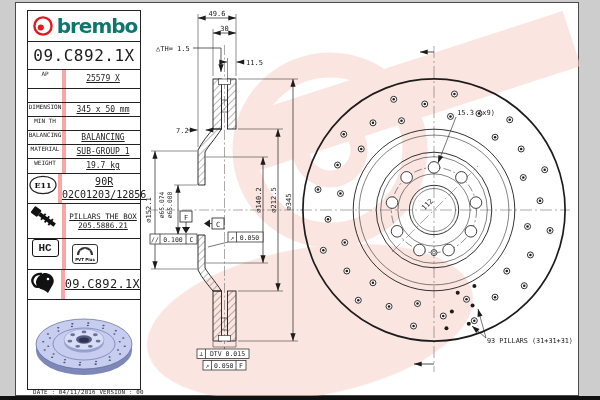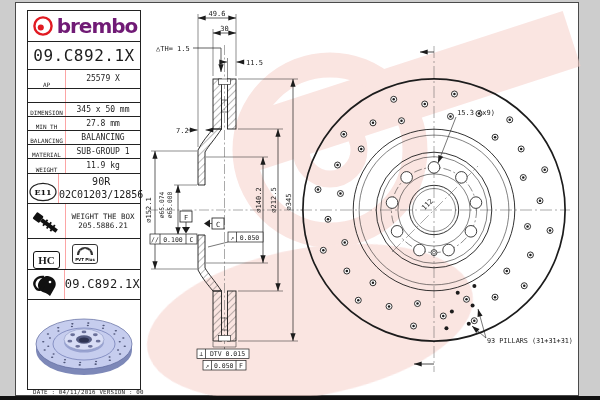--- a/index.html
+++ b/index.html
@@ -7,33 +7,33 @@
         font-family:"DejaVu Sans Mono","DejaVu Sans",monospace;color:#1c1c1c;}
   .sheet{position:absolute;left:15px;top:2px;width:564px;height:394px;background:#ffffff;
          border:1.5px solid #4a4a4a;box-sizing:border-box;}
   .edgebar{position:absolute;left:0;top:396px;width:600px;height:4px;background:#111;}
   .drawing-svg{position:absolute;left:0;top:0;}
   
   .lp{position:absolute;left:27px;top:10px;width:114px;border:1px solid #222;background:#fff;
       box-sizing:border-box;z-index:5;}
   .row{display:flex;border-top:1px solid #222;box-sizing:border-box;align-items:stretch;}
   .row:first-child{border-top:none;}
-  .cl{width:38px;border-right:1px solid #fca5a5;display:flex;align-items:flex-end;justify-content:center;
+  .cl{width:38px;border-right:4px solid #fca5a5;display:flex;align-items:flex-start;justify-content:center;
       font-size:6px;letter-spacing:0;box-sizing:border-box;text-align:center;}
   .cv{flex:1;display:flex;flex-direction:column;align-items:center;justify-content:center;
-      font-size:8px;box-sizing:border-box;text-align:center;line-height:1.25;}
+      font-size:8px;box-sizing:border-box;text-align:center;line-height:1.25;text-decoration:underline;}
   .logo-row{height:30px;display:flex;align-items:center;justify-content:center;gap:2px;}
   .pn-row{height:28px;display:flex;align-items:center;justify-content:center;
           font-size:16px;letter-spacing:0.5px;}
   .h19{height:19px}.h14{height:14px}.h15{height:15px}.h30{height:30px}.h35{height:35px}
   .h31{height:31px}.h90{height:90px}
-  .brandtext{font-family:"DejaVu Sans",sans-serif;font-weight:800;font-size:20px;color:#701a75;
+  .brandtext{font-family:"DejaVu Sans",sans-serif;font-weight:800;font-size:20px;color:#0f766e;
              letter-spacing:-1px;line-height:1;}
   .hc-badge{border:1.6px solid #111;border-radius:3px;width:25px;height:16px;display:flex;
-            align-items:center;justify-content:center;font-family:Liberation Serif, serif;
+            align-items:center;justify-content:center;font-family:Liberation Mono, monospace;
             font-weight:800;font-size:11px;}
   .pvt-badge{border:1px solid #333;border-radius:3px;width:24px;height:18px;display:flex;
              align-items:center;justify-content:center;}
   .imgrow{display:flex;align-items:center;justify-content:center;}
   .datefoot{position:absolute;left:33px;top:389px;font-size:5.8px;letter-spacing:0.2px;z-index:6;}
   
   svg text{font-family:"DejaVu Sans Mono","DejaVu Sans",monospace;fill:#1c1c1c;}
   .t7{font-size:7px}.t65{font-size:6.5px}.t63{font-size:6.3px}.t68{font-size:6.8px}
 </style>
 </head>
@@ -314,33 +314,32 @@
     <div class="row h14">
       <div class="cl"></div>
       <div class="cv"></div>
     </div>
     <div class="row h14">
       <div class="cl">DIMENSION</div>
       <div class="cv">345 x 50 mm</div>
     </div>
     <div class="row h14">
       <div class="cl">MIN TH</div>
-      <div class="cv">27.8 mm</div>
     </div>
     <div class="row h14">
       <div class="cl">BALANCING</div>
       <div class="cv">BALANCING</div>
     </div>
     <div class="row h14">
       <div class="cl">MATERIAL</div>
       <div class="cv">SUB-GROUP 1</div>
     </div>
     <div class="row h15">
       <div class="cl">WEIGHT</div>
-      <div class="cv">11.9 kg</div>
+      <div class="cv">19.7 kg</div>
     </div>
     <div class="row h30">
       <div class="cl">
         <svg width="30" height="22" viewBox="0 0 30 22">
           <ellipse cx="15" cy="11" rx="13" ry="8.7" fill="none" stroke="#222" stroke-width="1.2"></ellipse>
           <text x="15" y="14" text-anchor="middle" style="font-family:'DejaVu Serif',serif;font-weight:bold;font-size:8px;fill:#111">E11</text>
         </svg>
       </div>
       <div class="cv" style="font-size:10px">
         <span>90R</span>
@@ -353,21 +352,21 @@
           <g transform="rotate(36 16 14)" fill="#111">
             <rect x="1" y="10" width="8" height="8" rx="1"></rect>
             <rect x="9" y="12" width="19" height="4"></rect>
             <rect x="13" y="10.2" width="1.8" height="7.6"></rect>
             <rect x="17.5" y="10.2" width="1.8" height="7.6"></rect>
             <rect x="22" y="10.2" width="1.8" height="7.6"></rect>
           </g>
         </svg>
       </div>
       <div class="cv" style="font-size:7.5px">
-        <span>WEIGHT THE BOX</span>
+        <span>PILLARS THE BOX</span>
         <span>205.5886.21</span>
       </div>
     </div>
     <div class="row h31">
       <div class="cl">
         <div class="hc-badge">HC</div>
       </div>
       <div class="cv" style="align-items:flex-start;padding-left:6px;">
         <div class="pvt-badge">
           <svg width="22" height="17" viewBox="0 0 22 17">

